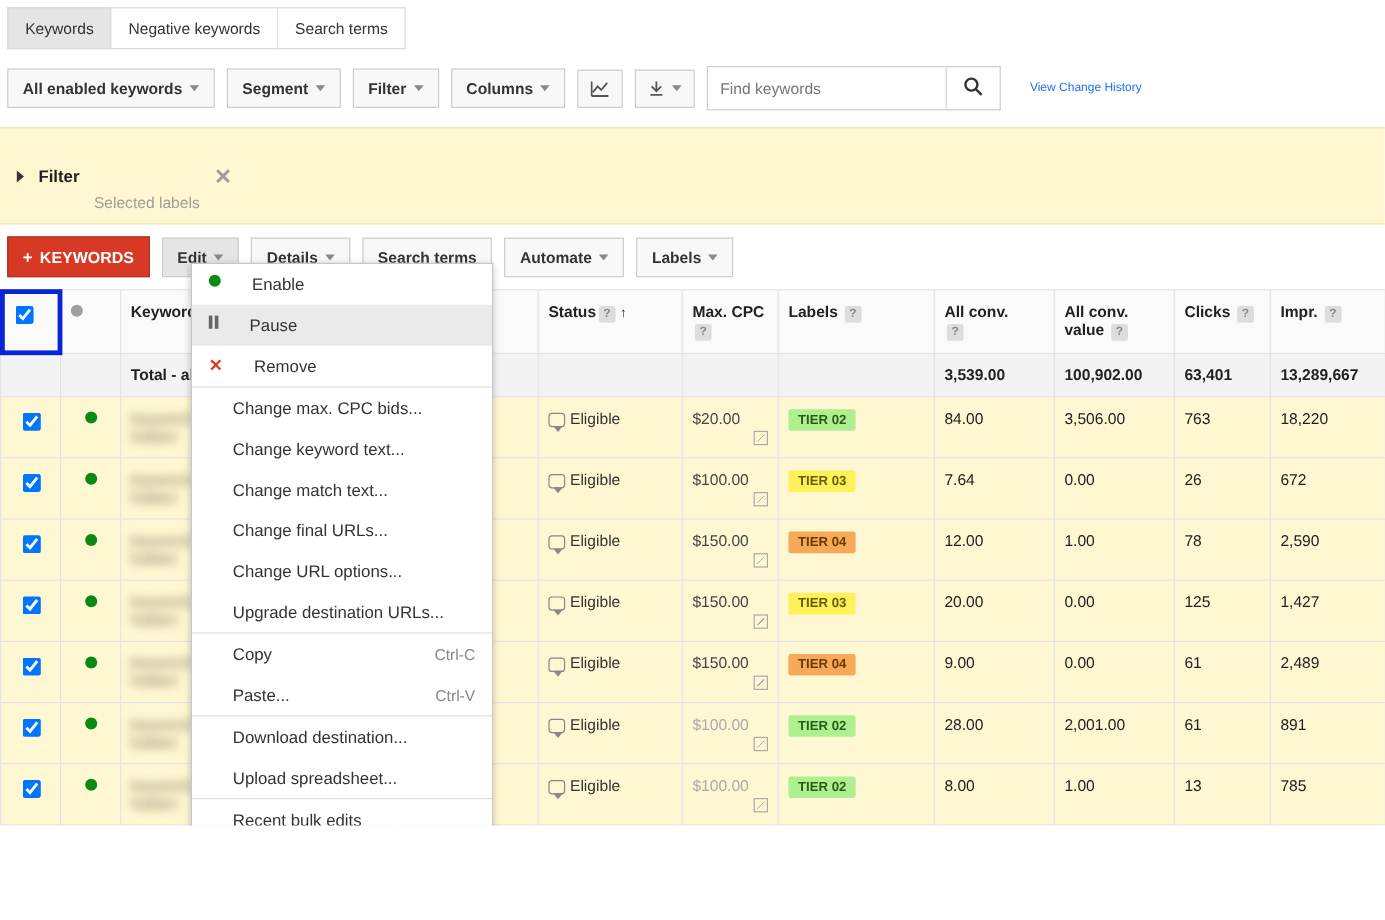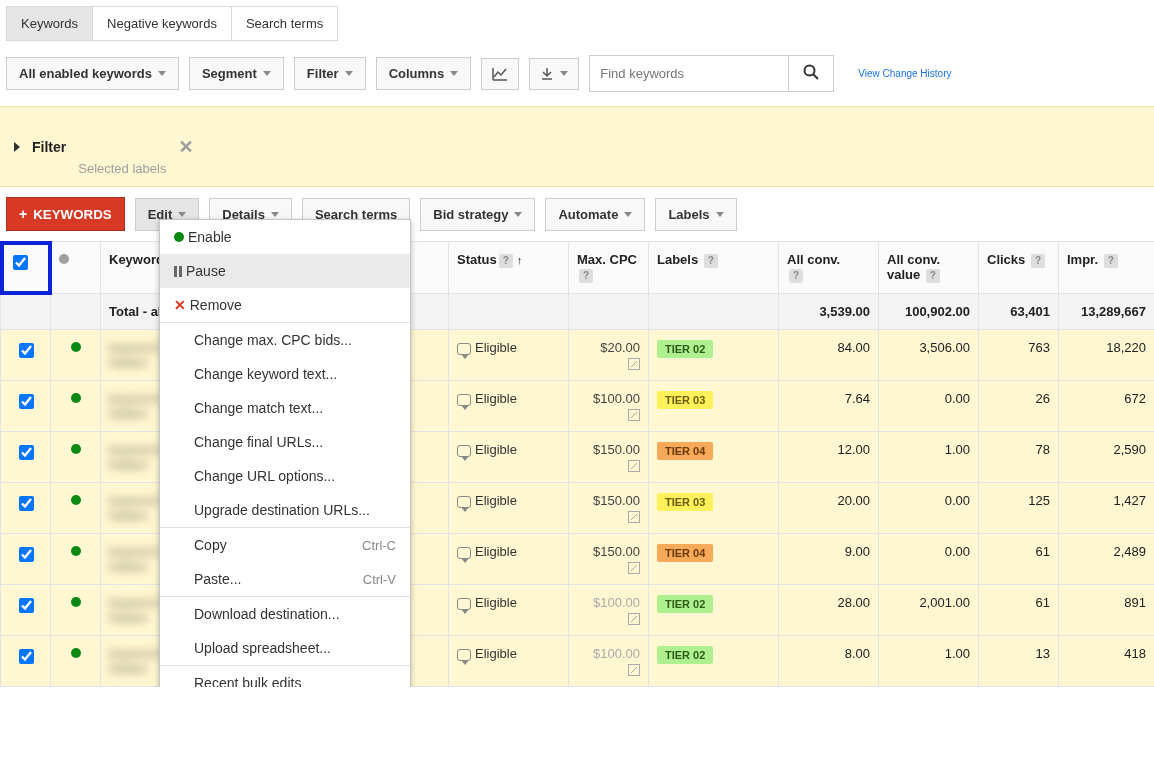--- a/index.html
+++ b/index.html
@@ -122,21 +122,21 @@
     padding: 10px 8px;
     vertical-align: top;
     font-size: 13px;
   }
   table.data th {
     background: #fafafa;
     text-align: left;
     font-weight: bold;
     color: #222;
   }
-  .th-right, .td-right { text-align: right; }
+  .th-right, .td-right { text-align: left; }
   .help-box {
     display: inline-block;
     background: #ddd;
     color: #888;
     font-size: 10px;
     width: 14px; height: 14px;
     line-height: 14px;
     text-align: center;
     border-radius: 2px;
     margin-left: 2px;
@@ -200,21 +200,21 @@
     z-index: 50;
     font-size: 14px;
   }
   .edit-menu .mi {
     padding: 9px 14px;
     display:flex; align-items:center; justify-content: space-between;
     cursor:pointer; color:#333;
   }
   .edit-menu .mi.hl { background:#eaeaea; }
   .edit-menu .sep { height:1px; background:#e0e0e0; margin:0; }
-  .mi-left { display:flex; align-items:center; gap:4px; }
+  .mi-left { display:flex; align-items:flex-start; gap:26px; }
   .ico-dot-green { width:10px;height:10px;border-radius:50%;background:#0a8a12; }
   .ico-pause { display:inline-flex; gap:2px; }
   .ico-pause span{ width:3px;height:11px;background:#666; }
   .ico-remove { color:#d73925; font-weight:bold; font-size:14px; line-height:1; }
   .shortcut { color:#888; font-size:13px; }
 
   .container { position: relative; }
 
   input[type=checkbox]{ width:15px; height:15px; }
 
@@ -298,24 +298,20 @@
       </button>
     <button class="btn pressed">
         <span>Edit</span>
         <span class="caret"></span>
       </button>
     <button class="btn">
         <span>Details</span>
         <span class="caret"></span>
       </button>
     <button class="btn">Search terms</button>
-    <button class="btn">
-        <span>Bid strategy</span>
-        <span class="caret"></span>
-      </button>
     <button class="btn">
         <span>Automate</span>
         <span class="caret"></span>
       </button>
     <button class="btn">
         <span>Labels</span>
         <span class="caret"></span>
       </button>
   </div>
 
@@ -537,18 +533,18 @@
     <td class="cb-cell"><span class="dot"></span></td>
     <td><span class="blur">keyword text hidden</span></td>
     <td><span class="blur">adgroup</span></td>
     <td><span class="blur">campaign</span></td>
     <td class="status-cell"><span class="bubble-ico"></span><span>Eligible</span></td>
     <td class="td-right"><span class="cpc-val muted">$100.00</span><br><span class="edit-ico"></span></td>
     <td><span class="tier t02">TIER 02</span></td>
     <td class="td-right">8.00</td>
     <td class="td-right">1.00</td>
     <td class="td-right">13</td>
-    <td class="td-right">418</td>
+    <td class="td-right">785</td>
         </tr>
       </tbody>
   </table>
 
 </div>
 
 </body></html>

